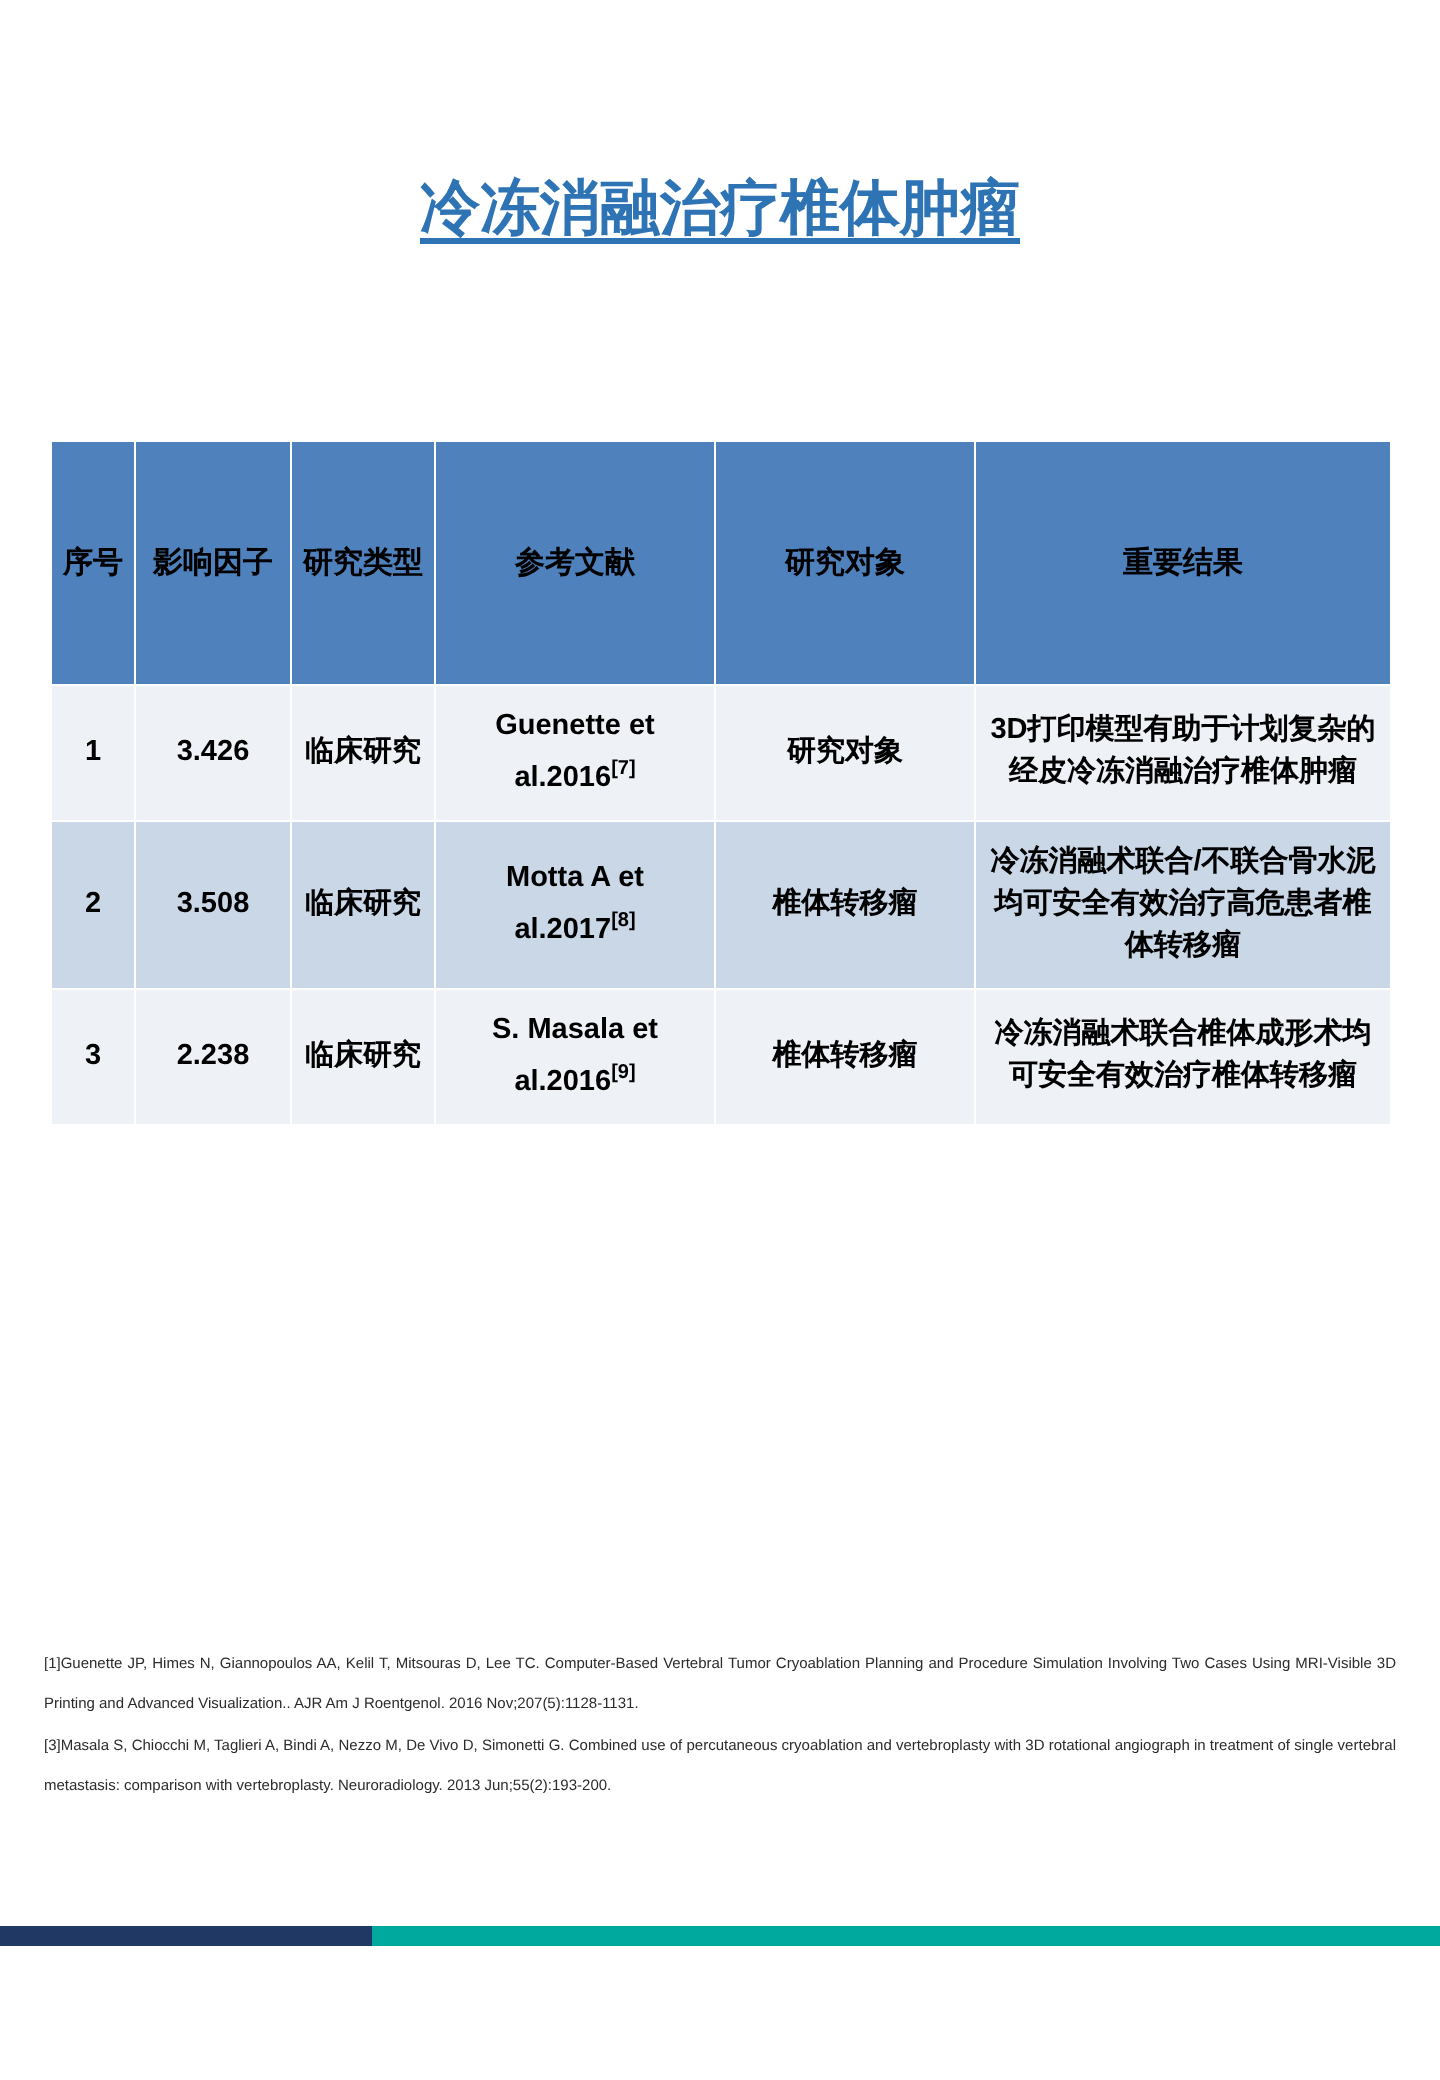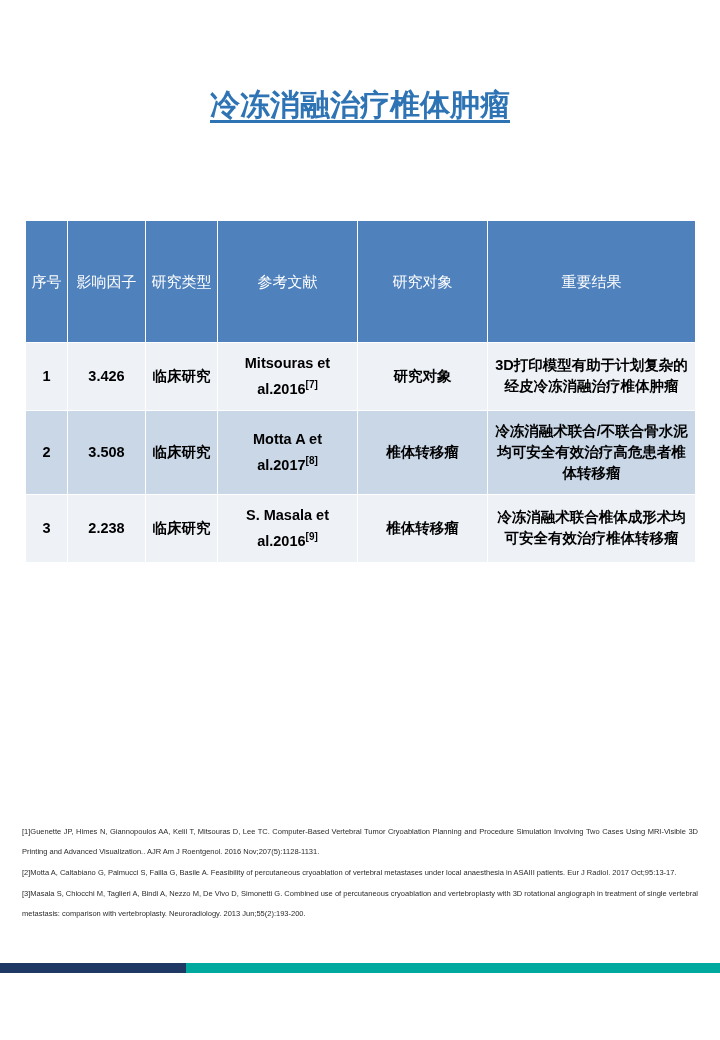--- a/index.html
+++ b/index.html
@@ -38,23 +38,23 @@
   table.maintable {
     position: absolute;
     top: 220px;
     left: 25px;
     width: 670px;
     border-collapse: collapse;
     table-layout: fixed;
   }
   table.maintable th {
     background: #4f81bd;
-    color: #ffffff;
+    color: #000000;
     font-size: 15px;
-    font-weight: 400;
+    font-weight: 700;
     text-align: center;
     vertical-align: middle;
     padding: 8px 4px;
     height: 105px;
     border: 1px solid #ffffff;
     line-height: 20px;
   }
   table.maintable td {
     font-size: 14.5px;
     font-weight: 700;
@@ -144,21 +144,21 @@
         <th>参考文献</th>
         <th>研究对象</th>
         <th>重要结果</th>
       </tr>
     </thead>
     <tbody>
       <tr class="band-a">
         <td>1</td>
         <td>3.426</td>
         <td>临床研究</td>
-        <td class="refcell"><span>Mitsouras et al.2016</span><sup>[7]</sup></td>
+        <td class="refcell"><span>Guenette et al.2016</span><sup>[7]</sup></td>
         <td>研究对象</td>
         <td>3D打印模型有助于计划复杂的经皮冷冻消融治疗椎体肿瘤</td>
       </tr>
       <tr class="band-b">
         <td>2</td>
         <td>3.508</td>
         <td>临床研究</td>
         <td class="refcell"><span>Motta A et al.2017</span><sup>[8]</sup></td>
         <td>椎体转移瘤</td>
         <td>冷冻消融术联合/不联合骨水泥均可安全有效治疗高危患者椎体转移瘤</td>
@@ -169,21 +169,20 @@
         <td>临床研究</td>
         <td class="refcell"><span>S. Masala et al.2016</span><sup>[9]</sup></td>
         <td>椎体转移瘤</td>
         <td>冷冻消融术联合椎体成形术均可安全有效治疗椎体转移瘤</td>
       </tr>
     </tbody>
   </table>
 
   <div class="footnotes">
     <p>[1]Guenette JP, Himes N, Giannopoulos AA, Kelil T, Mitsouras D, Lee TC. Computer-Based Vertebral Tumor Cryoablation Planning and Procedure Simulation Involving Two Cases Using MRI-Visible 3D Printing and Advanced Visualization.. AJR Am J Roentgenol. 2016 Nov;207(5):1128-1131.</p>
-    <p>[2]Motta A, Caltabiano G, Palmucci S, Failla G, Basile A. Feasibility of percutaneous cryoablation of vertebral metastases under local anaesthesia in ASAIII patients. Eur J Radiol. 2017 Oct;95:13-17.</p>
     <p>[3]Masala S, Chiocchi M, Taglieri A, Bindi A, Nezzo M, De Vivo D, Simonetti G. Combined use of percutaneous cryoablation and vertebroplasty with 3D rotational angiograph in treatment of single vertebral metastasis: comparison with vertebroplasty. Neuroradiology. 2013 Jun;55(2):193-200.</p>
   </div>
 
   <div class="bar">
     <div class="seg1"></div>
     <div class="seg2"></div>
   </div>
 
   <div class="footer">
     

